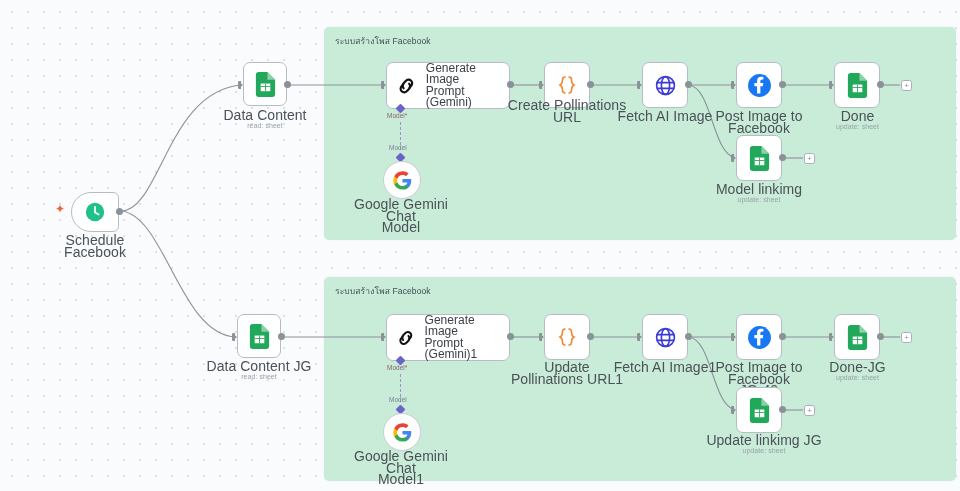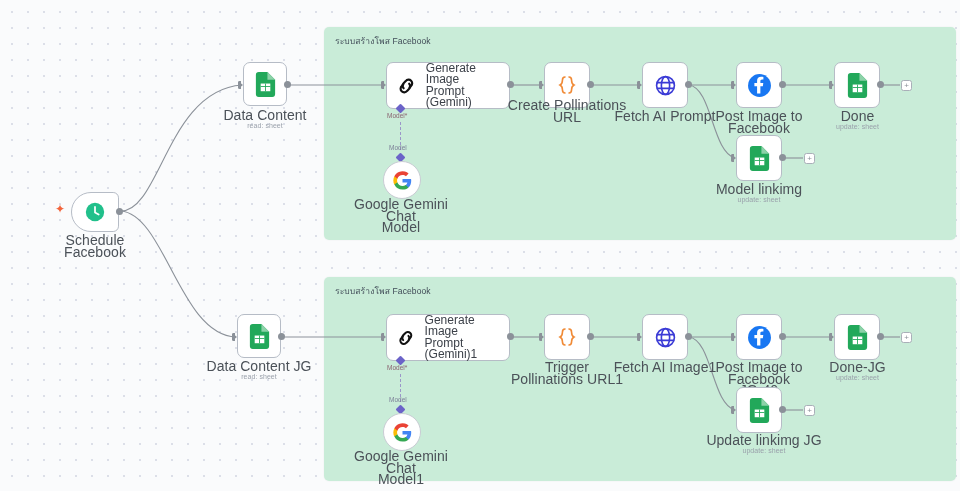--- a/index.html
+++ b/index.html
@@ -213,21 +213,21 @@
 
   <div class="port-in" style="left:637px;top:81px;"></div>
   <div class="node" style="left:642px;top:62px;width:46px;height:46px;">
     <svg class="icon" width="23" height="23" viewBox="0 0 24 24">
       <circle cx="12" cy="12" r="9.3" fill="none" stroke="#3b3bd6" stroke-width="1.7"></circle>
       <ellipse cx="12" cy="12" rx="4.3" ry="9.3" fill="none" stroke="#3b3bd6" stroke-width="1.7"></ellipse>
       <path d="M2.9 9h18.2M2.9 15h18.2" stroke="#3b3bd6" stroke-width="1.7" fill="none"></path>
     </svg>
   </div>
   <div class="port-out" style="left:685px;top:81px;"></div>
-  <div class="node-label" style="left:610px;top:111px;width:110px;">Fetch AI Prompt</div>
+  <div class="node-label" style="left:610px;top:111px;width:110px;">Fetch AI Image</div>
 
   <div class="port-in" style="left:731px;top:81px;"></div>
   <div class="node" style="left:736px;top:62px;width:46px;height:46px;">
     <svg class="icon" width="25" height="25" viewBox="0 0 24 24">
       <circle cx="12" cy="12" r="11" fill="#1877F2"></circle>
       <path d="M15.2 12.6l.42-2.9h-2.78V7.8c0-.8.39-1.58 1.63-1.58h1.27V3.75S14.58 3.55 13.48 3.55c-2.3 0-3.8 1.4-3.8 3.92v2.23H7.1v2.9h2.58v7.02a10.3 10.3 0 0 0 3.16 0V12.6z" fill="#ffffff"></path>
     </svg>
   </div>
   <div class="port-out" style="left:779px;top:81px;"></div>
   <div class="node-label" style="left:699px;top:111px;width:120px;">Post Image to Facebook</div>
@@ -304,21 +304,21 @@
 Model1</div>
 
   <div class="port-in" style="left:539px;top:333px;"></div>
   <div class="node" style="left:544px;top:314px;width:46px;height:46px;">
     <svg class="icon" width="24" height="24" viewBox="0 0 24 24">
       <path d="M10 4c-2.4 0-2.6 1.6-2.6 3.4 0 2.1-.4 3.5-2.4 4.6 2 1.1 2.4 2.5 2.4 4.6C7.4 18.4 7.6 20 10 20" stroke="#f08a36" stroke-width="1.6" fill="none" stroke-linecap="round"></path>
       <path d="M14 4c2.4 0 2.6 1.6 2.6 3.4 0 2.1.4 3.5 2.4 4.6-2 1.1-2.4 2.5-2.4 4.6 0 1.8-.2 3.4-2.6 3.4" stroke="#f08a36" stroke-width="1.6" fill="none" stroke-linecap="round"></path>
     </svg>
   </div>
   <div class="port-out" style="left:587px;top:333px;"></div>
-  <div class="node-label" style="left:507px;top:362px;width:120px;">Trigger Pollinations URL1</div>
+  <div class="node-label" style="left:507px;top:362px;width:120px;">Update Pollinations URL1</div>
 
   <div class="port-in" style="left:637px;top:333px;"></div>
   <div class="node" style="left:642px;top:314px;width:46px;height:46px;">
     <svg class="icon" width="23" height="23" viewBox="0 0 24 24">
       <circle cx="12" cy="12" r="9.3" fill="none" stroke="#3b3bd6" stroke-width="1.7"></circle>
       <ellipse cx="12" cy="12" rx="4.3" ry="9.3" fill="none" stroke="#3b3bd6" stroke-width="1.7"></ellipse>
       <path d="M2.9 9h18.2M2.9 15h18.2" stroke="#3b3bd6" stroke-width="1.7" fill="none"></path>
     </svg>
   </div>
   <div class="port-out" style="left:685px;top:333px;"></div>

